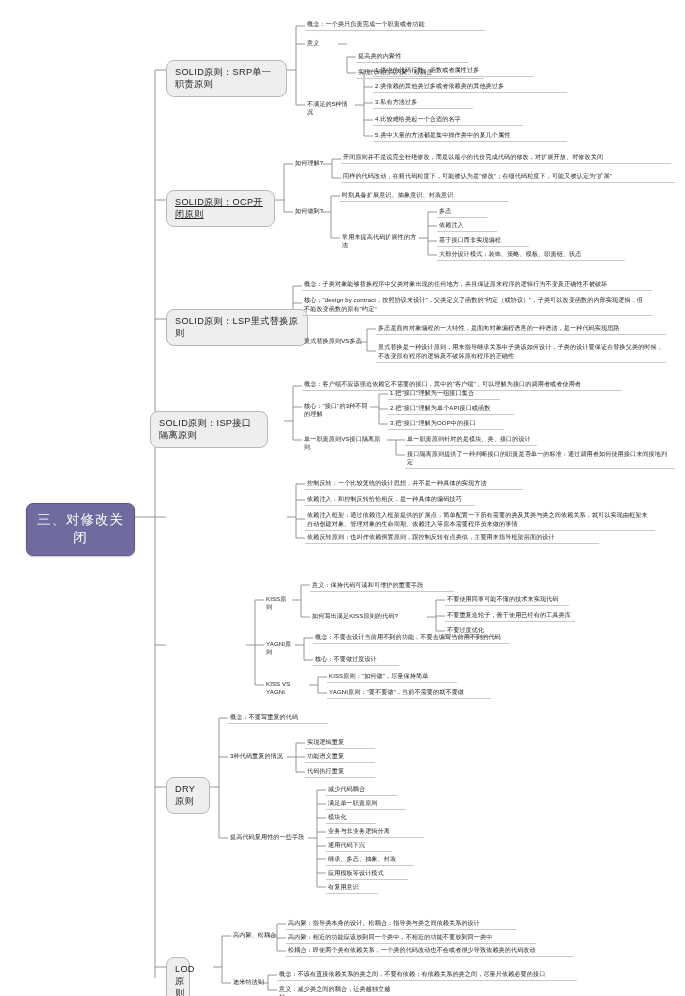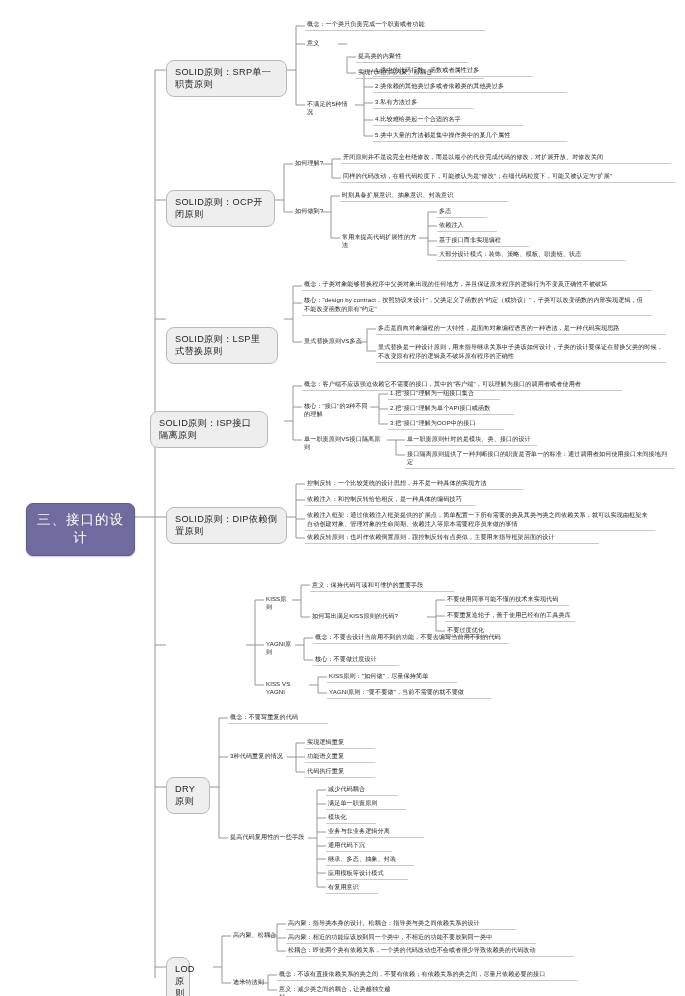--- a/index.html
+++ b/index.html
@@ -230,31 +230,30 @@
       <path d="M277 938 H286"></path>
       <path d="M277 951 H286"></path>
 
       <path d="M259 983 H268"></path>
       <path d="M268 975 V990"></path>
       <path d="M268 975 H277"></path>
       <path d="M268 990 H277"></path>
     </g>
   </svg>
 
-  <div class="node root" style="left:26px;top:503px;width:109px;">三、接口的设计</div>
+  <div class="node root" style="left:26px;top:503px;width:109px;">三、对修改关闭</div>
 
   <div class="node l1" style="left:166px;top:60px;width:121px;">SOLID原则：SRP单一职责原则</div>
 
-  <div class="node l1" style="left:166px;top:190px;width:109px;">SOLID原则：OCP开闭原则</div>
-
-  <div class="node l1" style="left:166px;top:327px;width:112px;">SOLID原则：LSP里式替换原则</div>
+  <div class="node l1" style="left:166px;top:190px;width:109px;text-decoration:underline;">SOLID原则：OCP开闭原则</div>
+
+  <div class="node l1" style="left:166px;top:309px;width:142px;">SOLID原则：LSP里式替换原则</div>
 
   <div class="node l1" style="left:150px;top:411px;width:118px;">SOLID原则：ISP接口隔离原则</div>
 
-  <div class="node l1" style="left:166px;top:507px;width:121px;">SOLID原则：DIP依赖倒置原则</div>
 
 
   <div class="node l1" style="left:166px;top:777px;width:44px;">DRY原则</div>
 
   <div class="node l1" style="left:166px;top:957px;width:24px;">LOD原则</div>
 
   <div class="node leaf" style="left:305px;top:19px;width:180px;">概念：一个类只负责完成一个职责或者功能</div>
   <div class="node lbl" style="left:305px;top:38px;width:32px;">意义</div>
   <div class="node leaf" style="left:356px;top:51px;width:112px;">提高类的内聚性</div>
   <div class="node leaf" style="left:356px;top:67px;width:128px;">实现代码的高内聚、松耦合</div>

